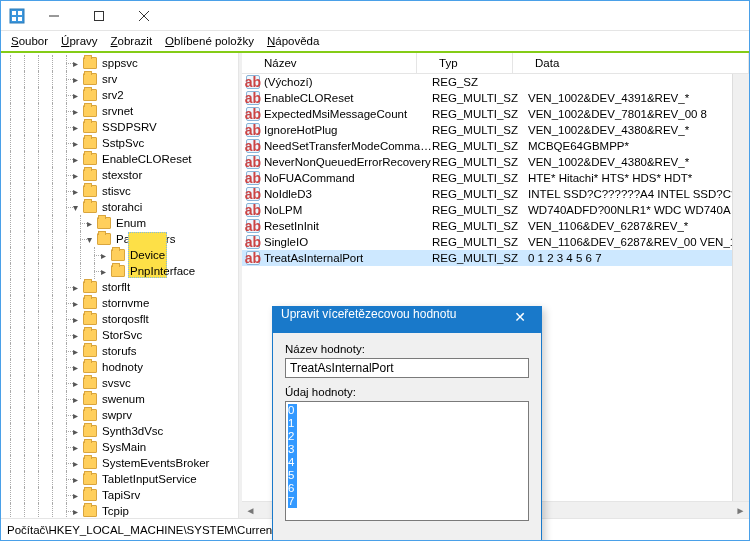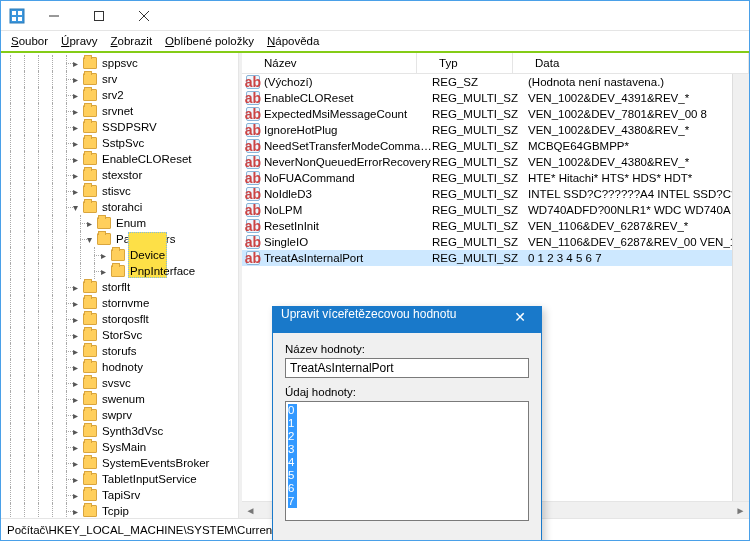--- a/index.html
+++ b/index.html
@@ -404,21 +404,20 @@
         <div class="col col-name">Název</div>
         <div class="col col-type">Typ</div>
         <div class="col col-data">Data</div>
       </div>
       <div class="list-body">
         <div id="rows">
             <div class="list-row">
               <span class="val-ico">ab</span>
               <span class="c1">(Výchozí)</span>
               <span class="c2">REG_SZ</span>
-              <span class="c3">(Hodnota není nastavena.)</span>
             </div>
             <div class="list-row">
               <span class="val-ico">ab</span>
               <span class="c1">EnableCLOReset</span>
               <span class="c2">REG_MULTI_SZ</span>
               <span class="c3">VEN_1002&amp;DEV_4391&amp;REV_*</span>
             </div>
             <div class="list-row">
               <span class="val-ico">ab</span>
               <span class="c1">ExpectedMsiMessageCount</span>

